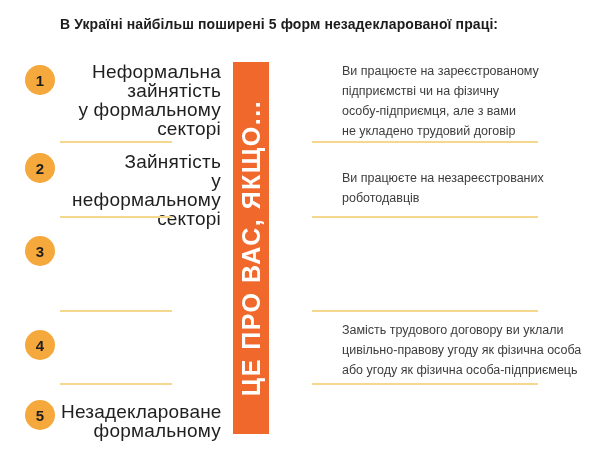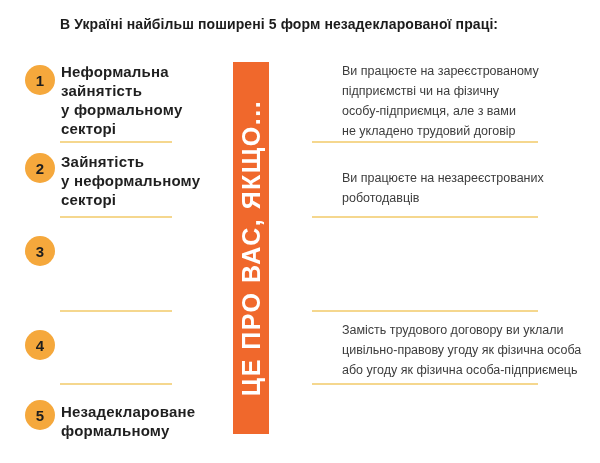--- a/index.html
+++ b/index.html
@@ -11,22 +11,22 @@
     position:absolute;left:28px;top:16px;width:560px;
     font-size:14px;font-weight:bold;color:#1c1c1c;letter-spacing:0.1px;padding-left:32px;
   }
   .num{
     position:absolute;left:25px;width:30px;height:30px;border-radius:50%;
     background:#F5A83C;color:#1e1e1e;font-weight:bold;font-size:15px;
     display:flex;align-items:center;justify-content:center;
   }
   .label{
     position:absolute;left:61px;width:160px;
-    font-size:15px;font-weight:bold;color:#1f1f1f;line-height:19px;
-    white-space:pre-line;letter-spacing:0.2px;
+    font-size:19px;font-weight:normal;color:#1f1f1f;line-height:19px;
+    white-space:pre-line;letter-spacing:0.2px;text-align:right;
   }
   .desc{
     position:absolute;left:322px;width:268px;
     font-size:12.5px;font-weight:normal;color:#3c3c3c;line-height:20px;
     white-space:pre-line;
     margin-left:20px;
   }
   .divider{position:absolute;height:2px;background:#F5D78E;}
   .divider.dl{left:60px;width:112px;}
   .divider.dr{left:312px;width:226px;}

